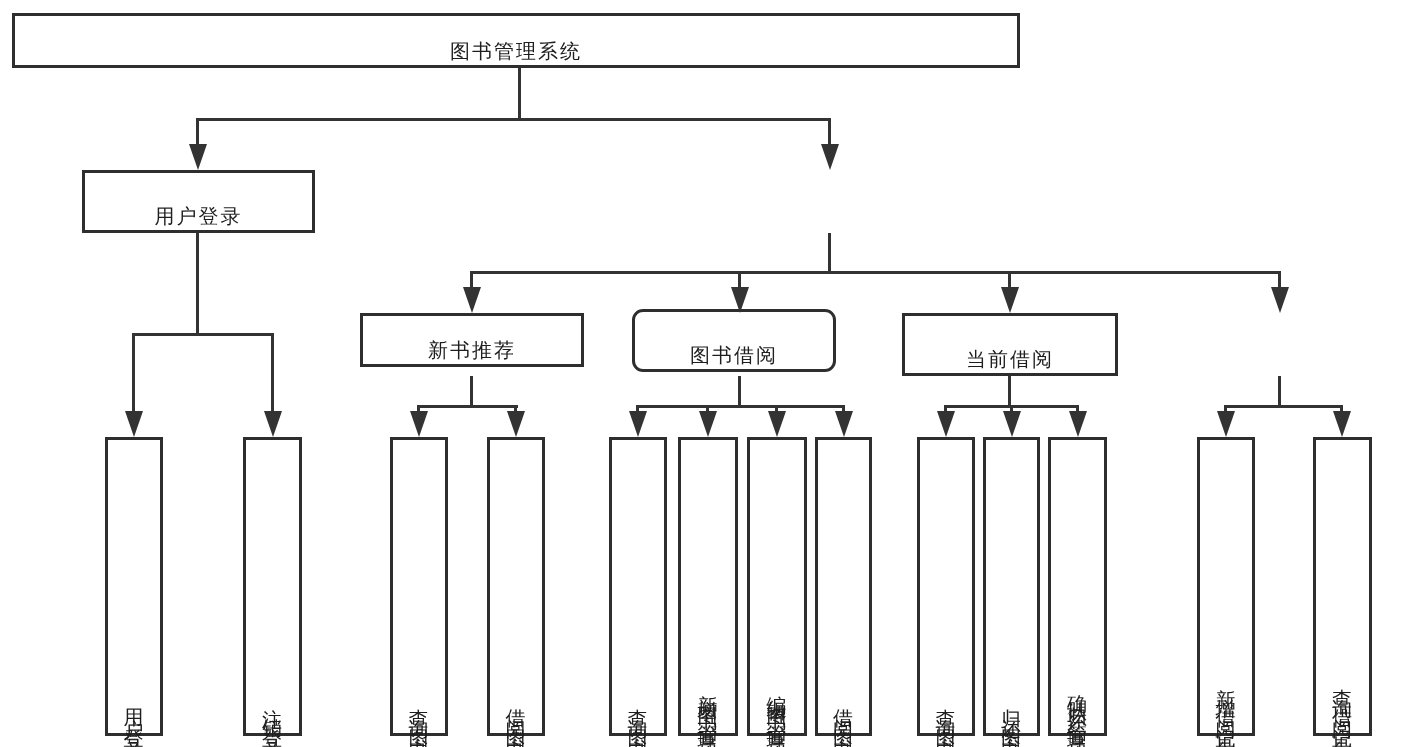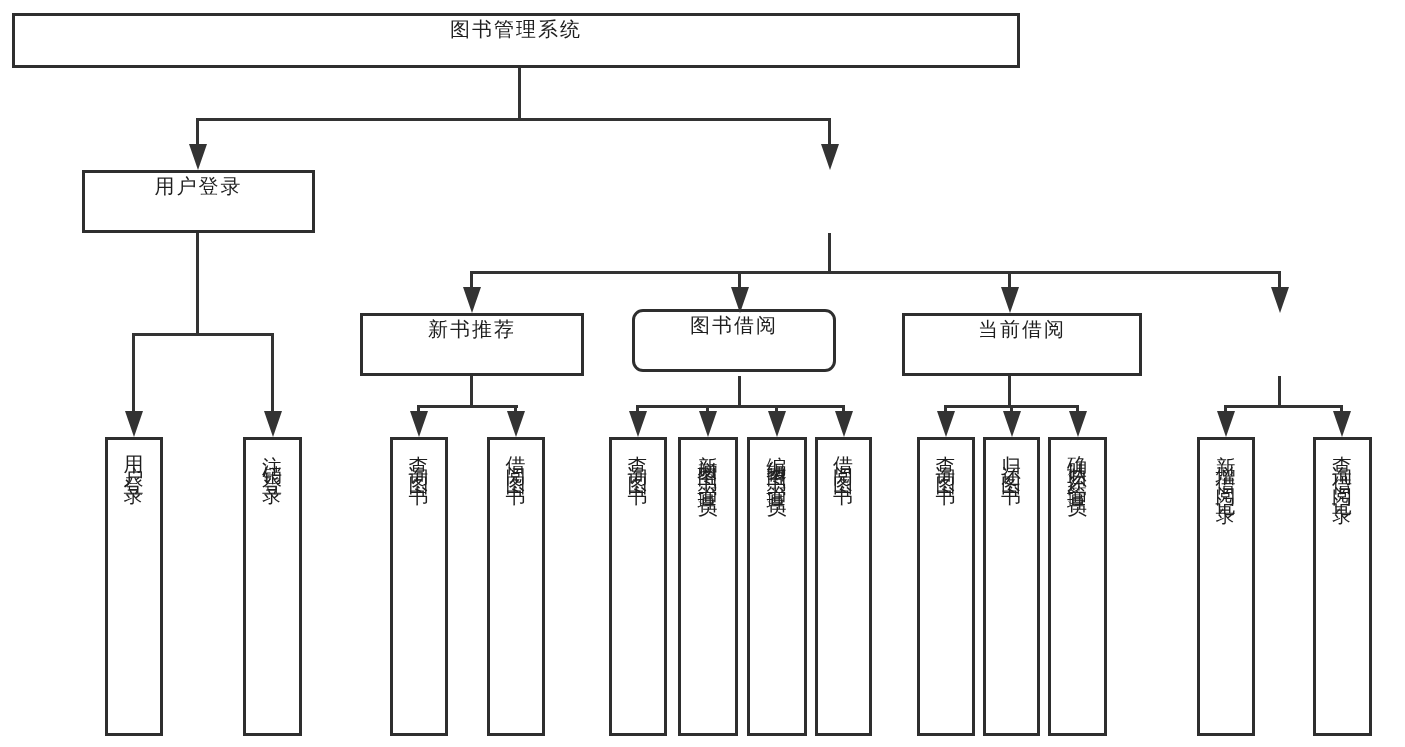--- a/index.html
+++ b/index.html
@@ -13,21 +13,21 @@
     height: 747px;
     background: #ffffff;
     overflow: hidden;
   }
   .nodebox {
     position: absolute;
     box-sizing: border-box;
     border: 3px solid #2e2e2e;
     background: #ffffff;
     display: flex;
-    align-items: flex-start;
+    align-items: flex-end;
     justify-content: center;
   }
   .nodebox .lbl {
     color: #1e1e1e;
     font-size: 20px;
     letter-spacing: 2px;
     white-space: nowrap;
   }
   .leaf .lbl {
     writing-mode: vertical-rl;
@@ -67,27 +67,27 @@
 <div id="canvas">
 
   <div class="nodebox" style="left:12px; top:13px; width:1008px; height:55px;">
     <span class="lbl">图书管理系统</span>
   </div>
 
   <div class="nodebox" style="left:82px; top:170px; width:233px; height:63px;">
     <span class="lbl">用户登录</span>
   </div>
 
-  <div class="nodebox" style="left:360px; top:313px; width:224px; height:63px;">
+  <div class="nodebox" style="left:360px; top:313px; width:224px; height:54px;">
     <span class="lbl">新书推荐</span>
   </div>
   <div class="nodebox" style="left:632px; top:309px; width:204px; height:63px;border-radius:11px;">
     <span class="lbl">图书借阅</span>
   </div>
-  <div class="nodebox" style="left:902px; top:313px; width:240px; height:63px;">
+  <div class="nodebox" style="left:902px; top:313px; width:216px; height:63px;">
     <span class="lbl">当前借阅</span>
   </div>
 
   <div class="nodebox leaf" style="left:105px; top:437px; width:58px; height:299px;">
     <span class="lbl">用户登录</span>
   </div>
   <div class="nodebox leaf" style="left:243px; top:437px; width:59px; height:299px;">
     <span class="lbl">注销登录</span>
   </div>
 

